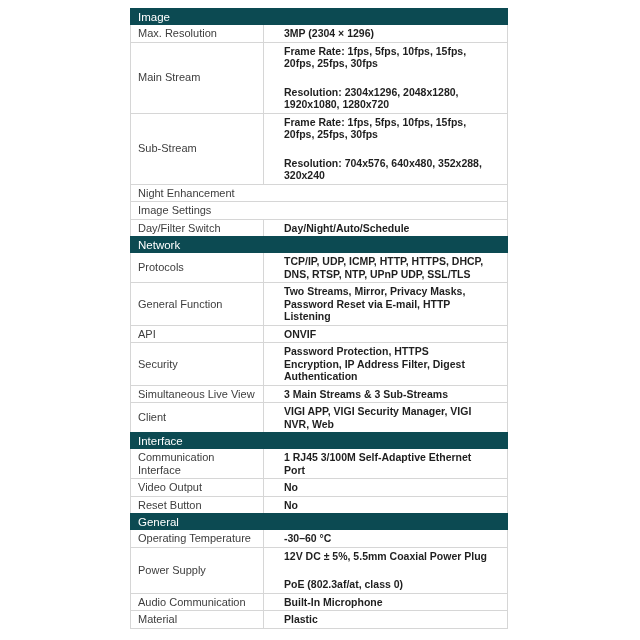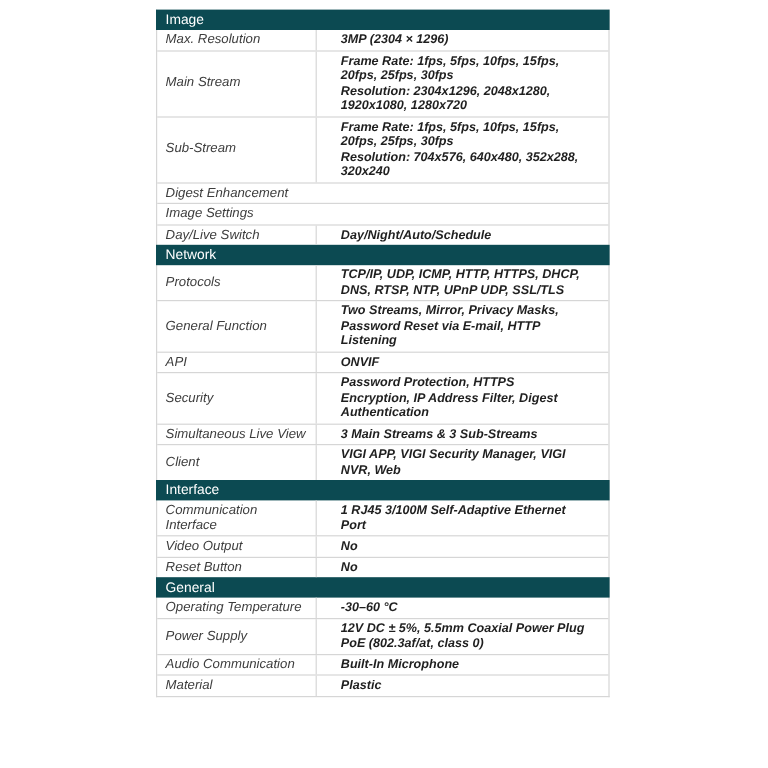--- a/index.html
+++ b/index.html
@@ -45,21 +45,20 @@
     border-top: 1px solid var(--border);
   }
   .spec-row.no-top {
     border-top: none;
   }
   .cell {
     display: flex;
     flex-direction: column;
     justify-content: center;
     box-sizing: border-box;
-    font-style: italic;
   }
   .label-cell {
     flex: 0 0 132px;
     width: 132px;
     padding: 2px 4px 2px 7px;
     font-size: 11px;
     line-height: 12.5px;
     color: var(--label-fg);
   }
   .value-cell {
@@ -69,21 +68,21 @@
     font-size: 10.5px;
     line-height: 12.5px;
     font-weight: 700;
     color: var(--value-fg);
   }
   .value-cell p {
     margin: 0;
     padding: 0;
   }
   .value-cell p + p {
-    margin-top: 0;
+    margin-top: 16px;
   }
 </style>
 </head>
 <body style="background: rgb(255, 255, 255);">
 
 <div class="spec-table">
     <div class="section-header">Image</div>
     <div class="spec-row no-top">
       <div class="cell label-cell">Max. Resolution</div>
       <div class="cell value-cell">
@@ -98,27 +97,27 @@
       </div>
     </div>
     <div class="spec-row">
       <div class="cell label-cell">Sub-Stream</div>
       <div class="cell value-cell">
         <p>Frame Rate: 1fps, 5fps, 10fps, 15fps, 20fps, 25fps, 30fps</p>
         <p>Resolution: 704x576, 640x480, 352x288, 320x240</p>
       </div>
     </div>
     <div class="spec-row">
-      <div class="cell label-cell">Digest Enhancement</div>
+      <div class="cell label-cell">Night Enhancement</div>
     </div>
     <div class="spec-row">
       <div class="cell label-cell">Image Settings</div>
     </div>
     <div class="spec-row">
-      <div class="cell label-cell">Day/Live Switch</div>
+      <div class="cell label-cell">Day/Filter Switch</div>
       <div class="cell value-cell">
         <p>Day/Night/Auto/Schedule</p>
       </div>
     </div>
     <div class="section-header">Network</div>
     <div class="spec-row no-top">
       <div class="cell label-cell">Protocols</div>
       <div class="cell value-cell">
         <p>TCP/IP, UDP, ICMP, HTTP, HTTPS, DHCP, DNS, RTSP, NTP, UPnP UDP, SSL/TLS</p>
       </div>

